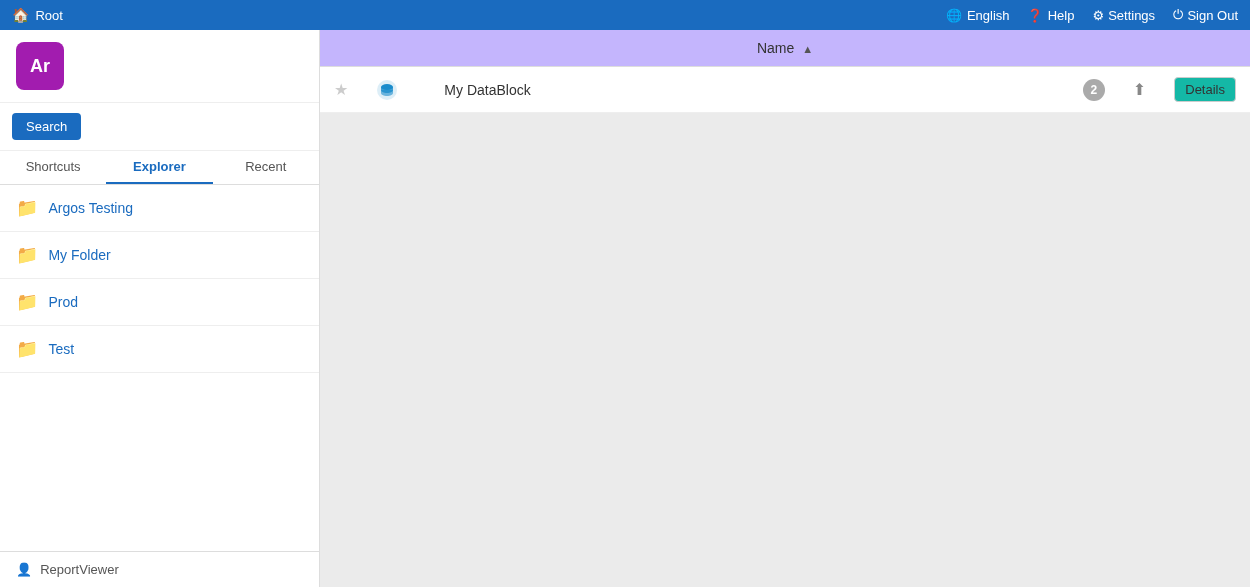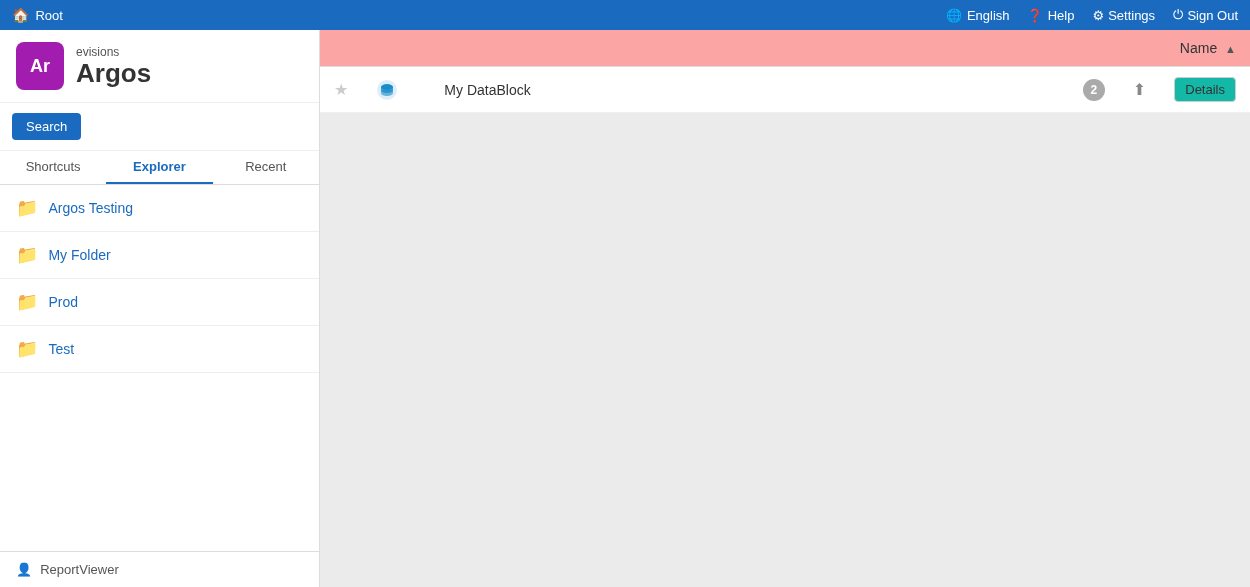--- a/index.html
+++ b/index.html
@@ -193,27 +193,27 @@
     }
 
     
     .content-table {
       background: white;
       margin: 0;
       width: 100%;
       border-collapse: collapse;
     }
     .content-table thead tr th {
-      background: #fca5a5;
+      background: #c4b5fd;
       padding: 10px 14px;
       font-weight: normal;
       font-size: 14px;
       color: #333;
       border-bottom: 1px solid #ddd;
-      text-align: right;
+      text-align: center;
     }
     .sort-icon {
       font-size: 11px;
       color: #555;
       margin-left: 4px;
     }
     .content-table tbody tr td {
       padding: 10px 14px;
       border-bottom: 1px solid #eee;
       font-size: 14px;
@@ -304,24 +304,20 @@
 </div>
 
 <div class="main-layout">
 
   <div class="sidebar">
 
     <div class="logo-area">
       <div class="logo-icon">
         <span>Ar</span>
       </div>
-      <div class="logo-text">
-        <span class="evisions">evisions</span>
-        <span class="argos">Argos</span>
-      </div>
     </div>
 
     <div class="search-area">
       <button class="search-btn">Search</button>
     </div>
 
     <div class="tabs">
       <div class="tab">Shortcuts</div>
       <div class="tab active">Explorer</div>
       <div class="tab">Recent</div>

